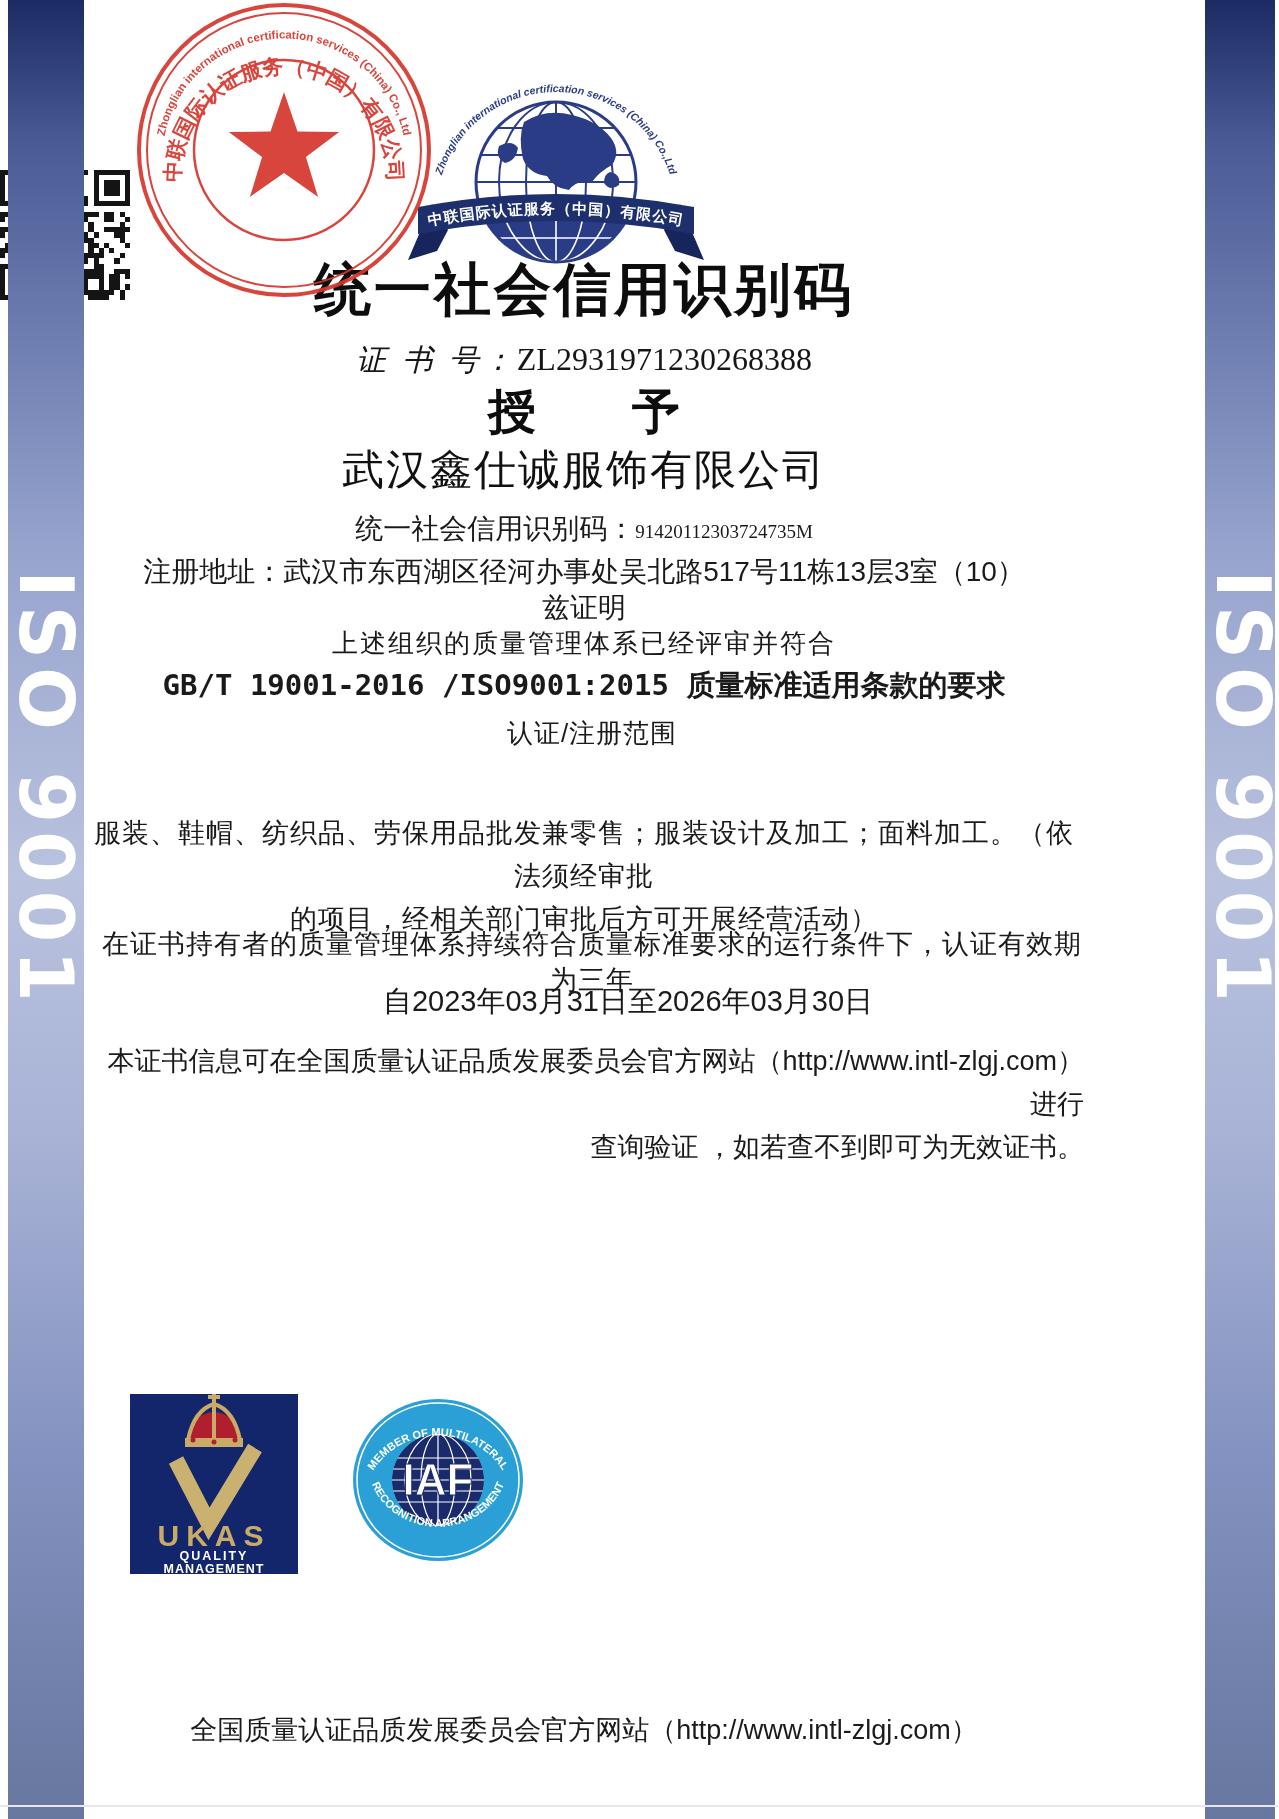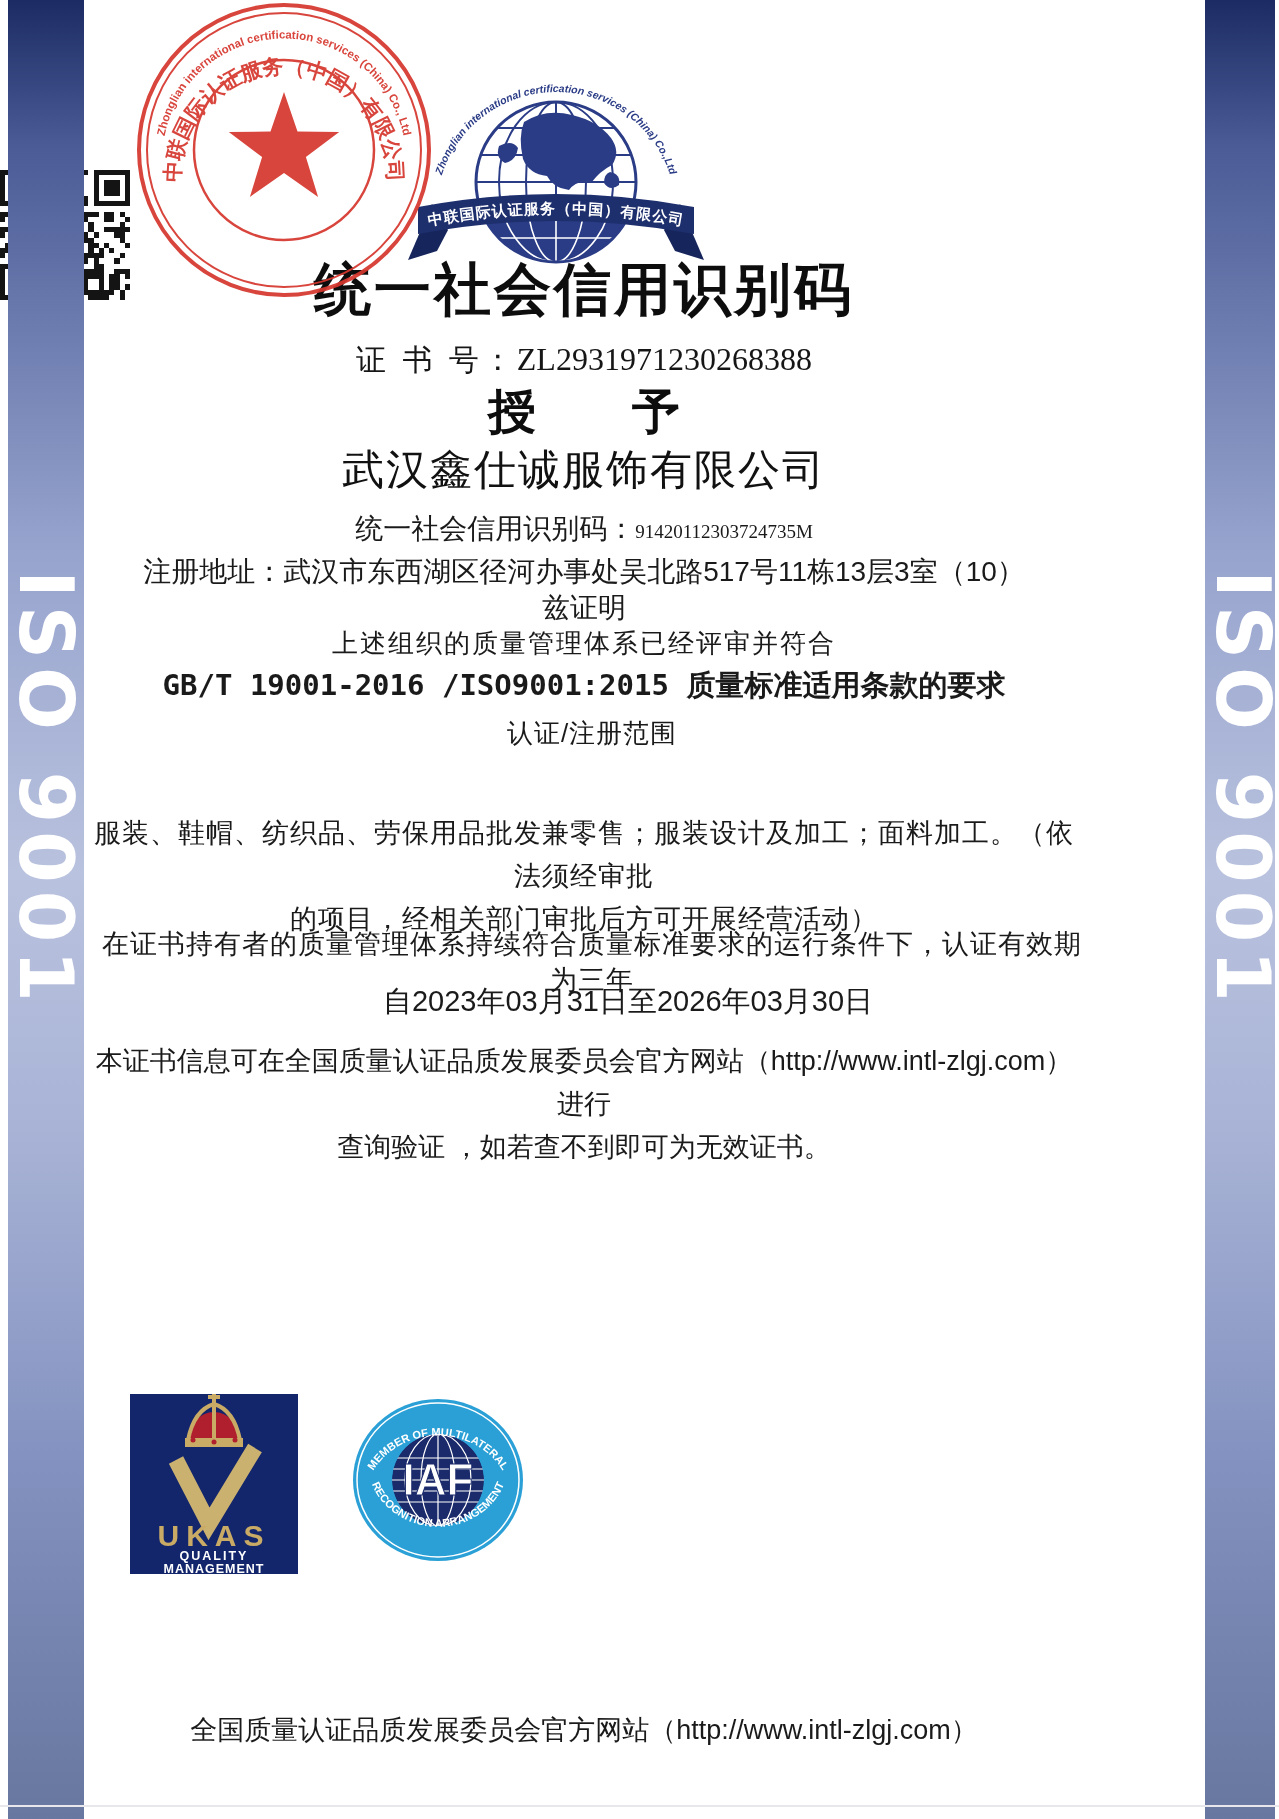--- a/index.html
+++ b/index.html
@@ -31,35 +31,35 @@
   }
   .side-label.left{left:46px;top:790px;}
   .side-label.right{left:1243px;top:790px;}
 
   .line{position:absolute;left:84px;width:1000px;text-align:center;}
 
   .logo-wrap{position:absolute;left:406px;top:50px;width:300px;height:235px;}
 
   .title{top:252px;font-size:57px;font-weight:bold;letter-spacing:3px;color:#0d0d0d;font-family:"Liberation Sans",sans-serif;}
   .certno{top:340px;font-size:30px;color:#161616;}
-  .certno .label{letter-spacing:4px;}
+  .certno .label{letter-spacing:4px;font-style:italic;}
   .certno .value{font-family:"Liberation Serif","DejaVu Serif",serif;font-size:32px;}
   .award{top:380px;font-size:48px;font-weight:bold;white-space:pre;color:#0d0d0d;}
   .company{top:442px;font-size:42px;letter-spacing:2px;color:#111;}
   .credit{top:510px;font-size:28px;}
   .credit .value{font-family:"Liberation Serif","DejaVu Serif",serif;font-size:19px;}
   .address{top:553px;font-size:28px;}
   .hereby{top:589px;font-size:28px;}
   .statement{top:626px;font-size:26px;letter-spacing:2px;}
   .standard{top:666px;font-size:29px;font-weight:600;font-family:"DejaVu Sans Mono","Liberation Mono",monospace;}
   .scope-title{top:716px;font-size:26px;letter-spacing:1px;padding-left:8px;}
   .scope{top:812px;font-size:27px;line-height:1.6;white-space:pre-line;letter-spacing:1px;}
   .condition{top:926px;font-size:27px;letter-spacing:1px;margin-left:8px;}
   .period{top:982px;font-size:29px;font-weight:500;padding-left:44px;}
-  .verify{top:1040px;font-size:27px;line-height:1.6;white-space:pre-line;}
+  .verify{top:1040px;font-size:27px;line-height:1.6;white-space:pre-line;text-align:right;}
   .footer-note{top:1712px;font-size:27px;}
 
   .badge{position:absolute;}
   .badge-ukas{left:130px;top:1394px;}
   .badge-iaf{left:352px;top:1398px;}
   .qr{left:616px;top:1394px;width:130px;height:130px;}
   .seal{left:858px;top:1362px;width:300px;height:300px;opacity:0.93;}
 
   .bottom-edge{position:absolute;left:0;bottom:12px;width:100%;height:2px;background:#e8e8ec;}
 </style>

